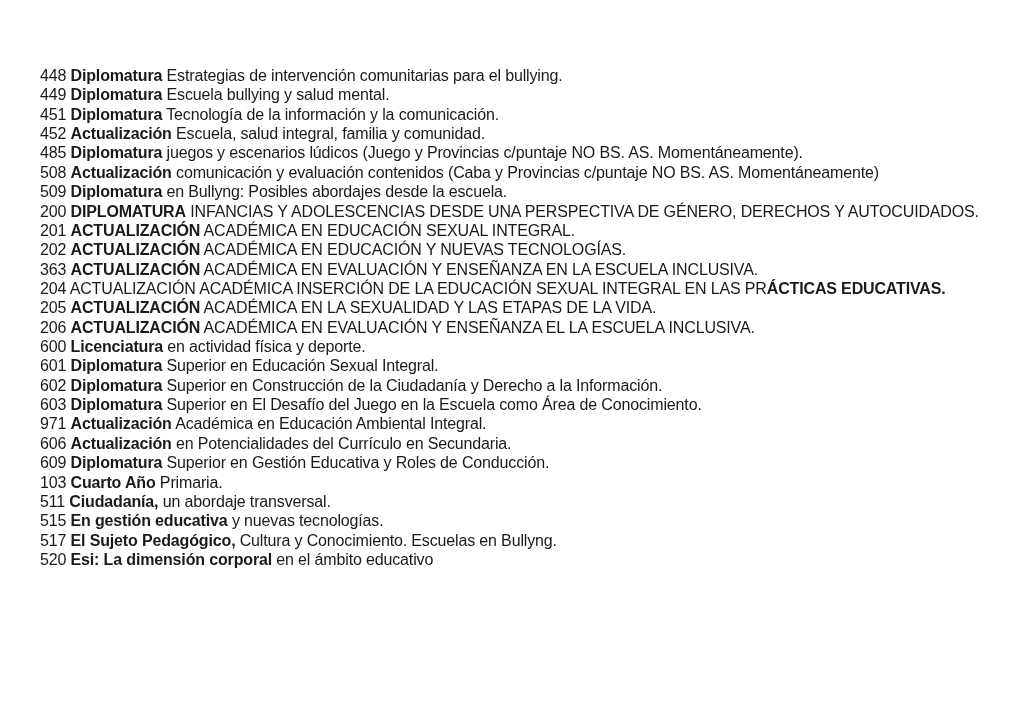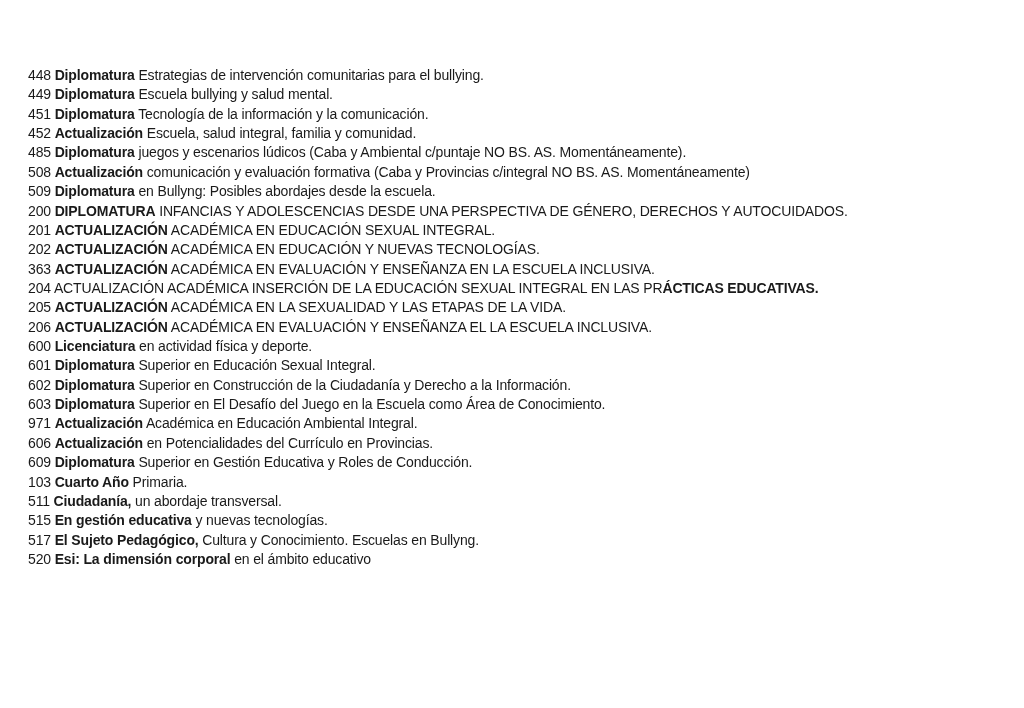--- a/index.html
+++ b/index.html
@@ -18,26 +18,26 @@
     .page {
       position: absolute;
       left: 0;
       top: 0;
       width: 1024px;
       height: 708px;
       background: #ffffff;
     }
     .list {
       position: absolute;
-      left: 28px;
+      left: 40px;
       top: 66px;
       margin: 0;
       padding: 0;
       list-style: none;
-      font-size: 14px;
+      font-size: 16px;
       line-height: 19.37px;
       letter-spacing: -0.15px;
       white-space: nowrap;
     }
     .item {
       margin: 0;
       padding: 0;
       height: 19.37px;
     }
     .code { font-weight: normal; }
@@ -46,36 +46,36 @@
   </style>
 </head>
 <body>
 
 <div class="page">
   <ul class="list" id="course-list">
       <li class="item"><span class="code">448 </span><span class="pre"></span><span class="bold">Diplomatura</span><span class="rest"> Estrategias de intervención comunitarias para el bullying.</span><span class="bold"></span></li>
       <li class="item"><span class="code">449 </span><span class="pre"></span><span class="bold">Diplomatura</span><span class="rest"> Escuela bullying y salud mental.</span><span class="bold"></span></li>
       <li class="item"><span class="code">451 </span><span class="pre"></span><span class="bold">Diplomatura</span><span class="rest"> Tecnología de la información y la comunicación.</span><span class="bold"></span></li>
       <li class="item"><span class="code">452 </span><span class="pre"></span><span class="bold">Actualización</span><span class="rest"> Escuela, salud integral, familia y comunidad.</span><span class="bold"></span></li>
-      <li class="item"><span class="code">485 </span><span class="pre"></span><span class="bold">Diplomatura</span><span class="rest"> juegos y escenarios lúdicos (Caba y Ambiental c/puntaje NO BS. AS. Momentáneamente).</span><span class="bold"></span></li>
-      <li class="item"><span class="code">508 </span><span class="pre"></span><span class="bold">Actualización</span><span class="rest"> comunicación y evaluación formativa (Caba y Provincias c/integral NO BS. AS. Momentáneamente)</span><span class="bold"></span></li>
+      <li class="item"><span class="code">485 </span><span class="pre"></span><span class="bold">Diplomatura</span><span class="rest"> juegos y escenarios lúdicos (Juego y Provincias c/puntaje NO BS. AS. Momentáneamente).</span><span class="bold"></span></li>
+      <li class="item"><span class="code">508 </span><span class="pre"></span><span class="bold">Actualización</span><span class="rest"> comunicación y evaluación contenidos (Caba y Provincias c/puntaje NO BS. AS. Momentáneamente)</span><span class="bold"></span></li>
       <li class="item"><span class="code">509 </span><span class="pre"></span><span class="bold">Diplomatura</span><span class="rest"> en Bullyng: Posibles abordajes desde la escuela.</span><span class="bold"></span></li>
       <li class="item"><span class="code">200 </span><span class="pre"></span><span class="bold">DIPLOMATURA</span><span class="rest"> INFANCIAS Y ADOLESCENCIAS DESDE UNA PERSPECTIVA DE GÉNERO, DERECHOS Y AUTOCUIDADOS.</span><span class="bold"></span></li>
       <li class="item"><span class="code">201 </span><span class="pre"></span><span class="bold">ACTUALIZACIÓN</span><span class="rest"> ACADÉMICA EN EDUCACIÓN SEXUAL INTEGRAL.</span><span class="bold"></span></li>
       <li class="item"><span class="code">202 </span><span class="pre"></span><span class="bold">ACTUALIZACIÓN</span><span class="rest"> ACADÉMICA EN EDUCACIÓN Y NUEVAS TECNOLOGÍAS.</span><span class="bold"></span></li>
       <li class="item"><span class="code">363 </span><span class="pre"></span><span class="bold">ACTUALIZACIÓN</span><span class="rest"> ACADÉMICA EN EVALUACIÓN Y ENSEÑANZA EN LA ESCUELA INCLUSIVA.</span><span class="bold"></span></li>
       <li class="item"><span class="code">204 </span><span class="pre">ACTUALIZACIÓN ACADÉMICA INSERCIÓN DE LA EDUCACIÓN SEXUAL INTEGRAL EN LAS PR</span><span class="bold"></span><span class="rest"></span><span class="bold">ÁCTICAS EDUCATIVAS.</span></li>
       <li class="item"><span class="code">205 </span><span class="pre"></span><span class="bold">ACTUALIZACIÓN</span><span class="rest"> ACADÉMICA EN LA SEXUALIDAD Y LAS ETAPAS DE LA VIDA.</span><span class="bold"></span></li>
       <li class="item"><span class="code">206 </span><span class="pre"></span><span class="bold">ACTUALIZACIÓN</span><span class="rest"> ACADÉMICA EN EVALUACIÓN Y ENSEÑANZA EL LA ESCUELA INCLUSIVA.</span><span class="bold"></span></li>
       <li class="item"><span class="code">600 </span><span class="pre"></span><span class="bold">Licenciatura</span><span class="rest"> en actividad física y deporte.</span><span class="bold"></span></li>
       <li class="item"><span class="code">601 </span><span class="pre"></span><span class="bold">Diplomatura</span><span class="rest"> Superior en Educación Sexual Integral.</span><span class="bold"></span></li>
       <li class="item"><span class="code">602 </span><span class="pre"></span><span class="bold">Diplomatura</span><span class="rest"> Superior en Construcción de la Ciudadanía y Derecho a la Información.</span><span class="bold"></span></li>
       <li class="item"><span class="code">603 </span><span class="pre"></span><span class="bold">Diplomatura</span><span class="rest"> Superior en El Desafío del Juego en la Escuela como Área de Conocimiento.</span><span class="bold"></span></li>
       <li class="item"><span class="code">971 </span><span class="pre"></span><span class="bold">Actualización</span><span class="rest"> Académica en Educación Ambiental Integral.</span><span class="bold"></span></li>
-      <li class="item"><span class="code">606 </span><span class="pre"></span><span class="bold">Actualización</span><span class="rest"> en Potencialidades del Currículo en Provincias.</span><span class="bold"></span></li>
+      <li class="item"><span class="code">606 </span><span class="pre"></span><span class="bold">Actualización</span><span class="rest"> en Potencialidades del Currículo en Secundaria.</span><span class="bold"></span></li>
       <li class="item"><span class="code">609 </span><span class="pre"></span><span class="bold">Diplomatura</span><span class="rest"> Superior en Gestión Educativa y Roles de Conducción.</span><span class="bold"></span></li>
       <li class="item"><span class="code">103 </span><span class="pre"></span><span class="bold">Cuarto Año</span><span class="rest"> Primaria.</span><span class="bold"></span></li>
       <li class="item"><span class="code">511 </span><span class="pre"></span><span class="bold">Ciudadanía,</span><span class="rest"> un abordaje transversal.</span><span class="bold"></span></li>
       <li class="item"><span class="code">515 </span><span class="pre"></span><span class="bold">En gestión educativa</span><span class="rest"> y nuevas tecnologías.</span><span class="bold"></span></li>
       <li class="item"><span class="code">517 </span><span class="pre"></span><span class="bold">El Sujeto Pedagógico,</span><span class="rest"> Cultura y Conocimiento. Escuelas en Bullyng.</span><span class="bold"></span></li>
       <li class="item"><span class="code">520 </span><span class="pre"></span><span class="bold">Esi: La dimensión corporal</span><span class="rest"> en el ámbito educativo</span><span class="bold"></span></li>
     </ul>
 </div>
 
 </body></html>

